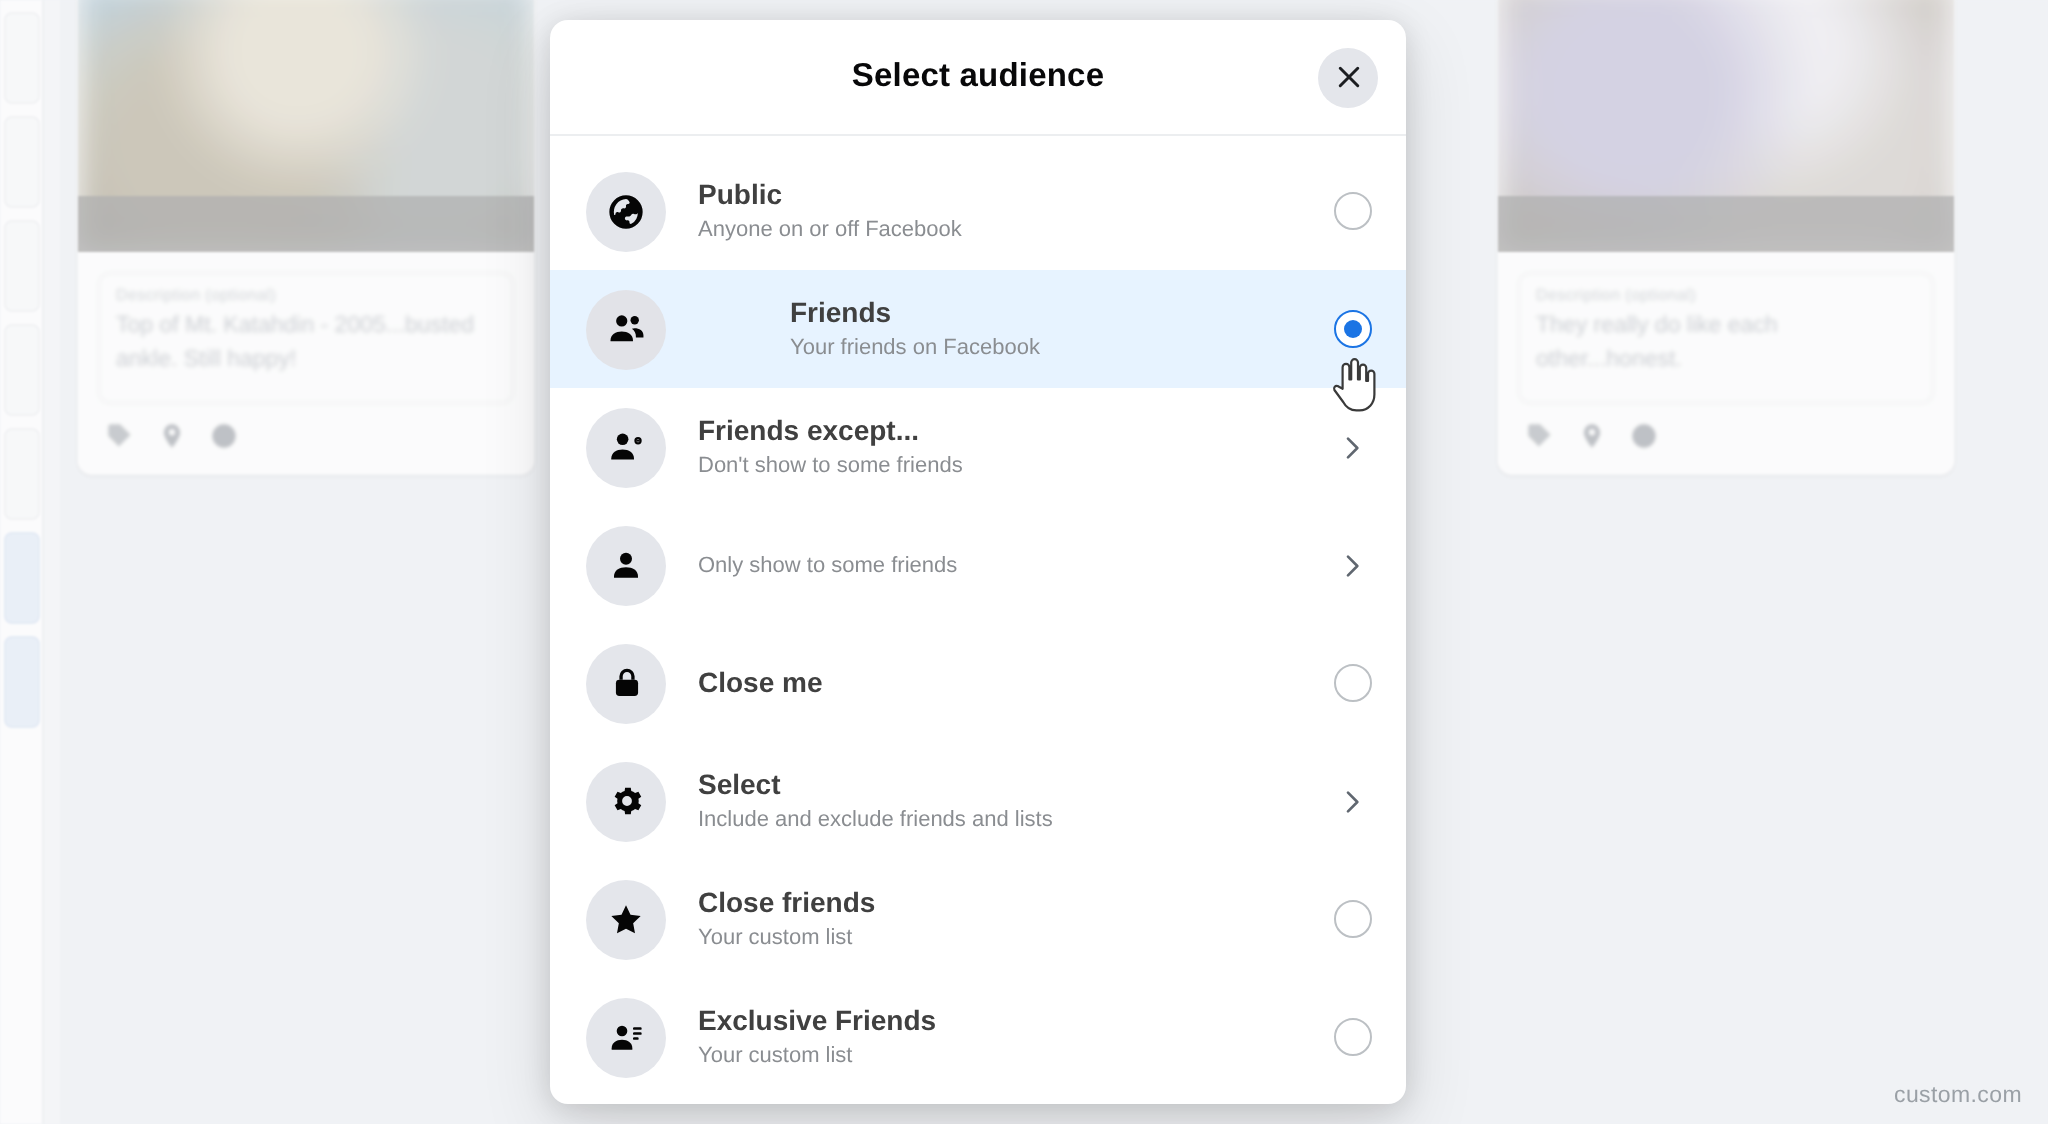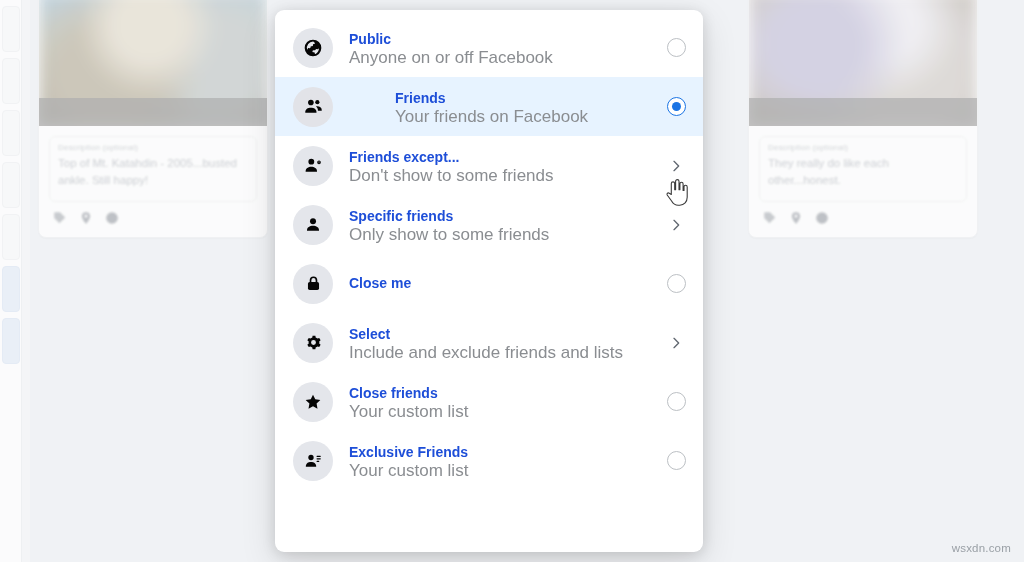--- a/index.html
+++ b/index.html
@@ -119,24 +119,24 @@
   .aud-icon {
     width: 40px; height: 40px; border-radius: 50%;
     background: #e4e6eb;
     display: flex; align-items: center; justify-content: center;
     flex: 0 0 auto;
   }
   .aud-row.selected .aud-icon { background: #e2e3e8; }
   .aud-icon svg { display: block; }
   .aud-text { margin-left: 16px; flex: 1 1 auto; min-width: 0; }
   .aud-label {
-    font-size: 14px; font-weight: bold; color: #1d4ed8; line-height: 18px;
+    font-size: 14px; font-weight: bold; color: #404040; line-height: 18px;
   }
   .aud-sub {
-    font-size: 17px; color: #8a8d91; line-height: 17px; margin-top: 1px;
+    font-size: 11px; color: #8a8d91; line-height: 17px; margin-top: 1px;
   }
   .aud-ctl { flex: 0 0 auto; width: 26px; display: flex; justify-content: center; }
   .radio {
     width: 19px; height: 19px; border-radius: 50%;
     border: 1.4px solid #bcc0c4; background: #fff;
   }
   .radio.on {
     border: 1.5px solid #1b74e4;
     display: flex; align-items: center; justify-content: center;
   }
@@ -227,20 +227,30 @@
               <path d="M12 2a10 10 0 1 0 0 20 10 10 0 0 0 0-20zm1 10.5V6h-2v8h6v-1.5z"></path>
             </svg>
           </span>
         </div>
       </div>
     </div>
   </div>
 
   <div class="dialog">
 
+    <div class="dialog-header">
+      <div class="dialog-title">Select audience</div>
+      <div class="close-btn">
+        <span>
+          <svg width="15" height="15" viewBox="0 0 24 24" stroke="#1c1e21" stroke-width="2.4" stroke-linecap="round" fill="none">
+            <path d="M5 5l14 14M19 5L5 19"></path>
+          </svg>
+        </span>
+      </div>
+    </div>
 
     <div class="dialog-body">
 
       <div class="aud-row">
         <div class="aud-icon">
           <span>
             <svg width="20" height="20" viewBox="0 0 24 24" fill="#050505">
               <path d="M12 2a10 10 0 1 0 0 20 10 10 0 0 0 0-20zm0 2.2c1 0 1.6 1 2.1 1.8.3.6-.2 1.3-.8 1.2-.9-.1-1.5.5-1.3 1.3.2.8-.5 1.5-1.3 1.3-1-.2-1.8.4-1.7 1.3.1.9-.8 1.5-1.6 1.1-.8-.4-1.7.1-1.7 1 0 .4-.4.7-.8.6A7.8 7.8 0 0 1 12 4.2zm3.2 14.9c-.6.3-1.2-.2-1.1-.9.1-.8-.6-1.4-1.4-1.2-.9.2-1.6-.6-1.3-1.5.2-.7.9-1 1.6-.8.9.2 1.8-.2 2.2-1 .3-.6 1-.8 1.6-.5.9.5 2 .1 2.3-.8a7.8 7.8 0 0 1-3.9 6.7z"></path>
             </svg>
           </span>
@@ -301,21 +311,20 @@
       <div class="aud-row">
         <div class="aud-icon">
           <span>
             <svg width="20" height="20" viewBox="0 0 24 24" fill="#050505">
               <circle cx="12" cy="7.6" r="3.6"></circle>
               <path d="M4.8 19v-.8c0-3.5 3.2-5.4 7.2-5.4s7.2 1.9 7.2 5.4v.8z"></path>
             </svg>
           </span>
         </div>
         <div class="aud-text">
-          <div class="aud-label">Specific friends</div>
           <div class="aud-sub">Only show to some friends</div>
         </div>
         <div class="aud-ctl">
           <span class="chev">
             <svg width="16" height="16" viewBox="0 0 24 24" fill="none" stroke="#606770" stroke-width="2" stroke-linecap="round" stroke-linejoin="round">
               <path d="M9 5l7 7-7 7"></path>
             </svg>
           </span>
         </div>
       </div>
@@ -399,14 +408,14 @@
 
     </div>
   </div>
 
   <div class="cursor">
     <svg width="24" height="30" viewBox="0 0 24 30">
       <path d="M7.3 14.2V5.6a1.7 1.7 0 0 1 3.4 0v6.1h.9V3.3a1.7 1.7 0 0 1 3.4 0v8.4h.9V5.9a1.6 1.6 0 0 1 3.2 0v6.6h.9v-3.6a1.6 1.6 0 0 1 3.2 0v10.4c0 4.4-3 7.9-7.4 7.9h-1.6c-3.3 0-5.2-1.6-6.6-4.2L3.2 17c-.6-1.1.4-2.4 1.6-2l2.5 1.4z" fill="#ffffff" stroke="#3a3a3a" stroke-width="1.1" stroke-linejoin="round"></path>
     </svg>
   </div>
 
-  <div class="watermark">wsxdn.com</div>
+  <div class="watermark">custom.com</div>
 </div>
 
 </body></html>

